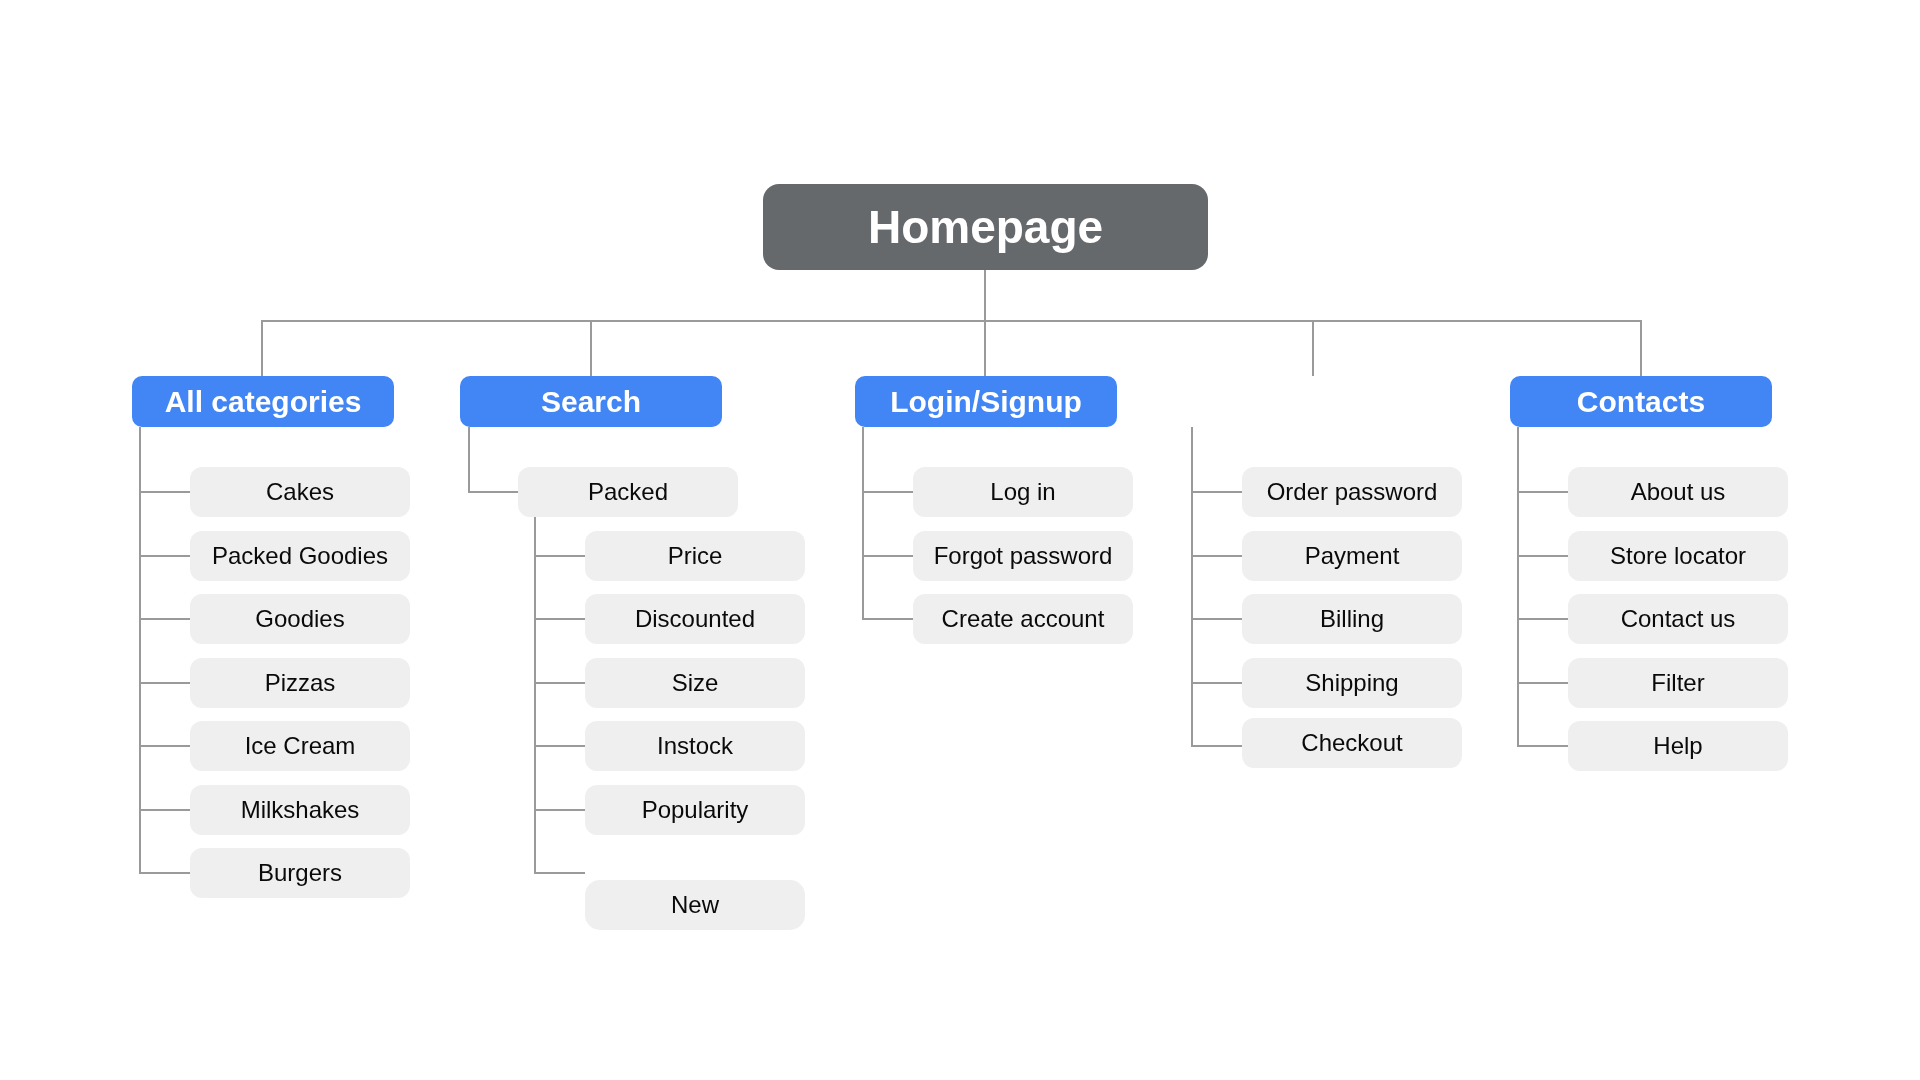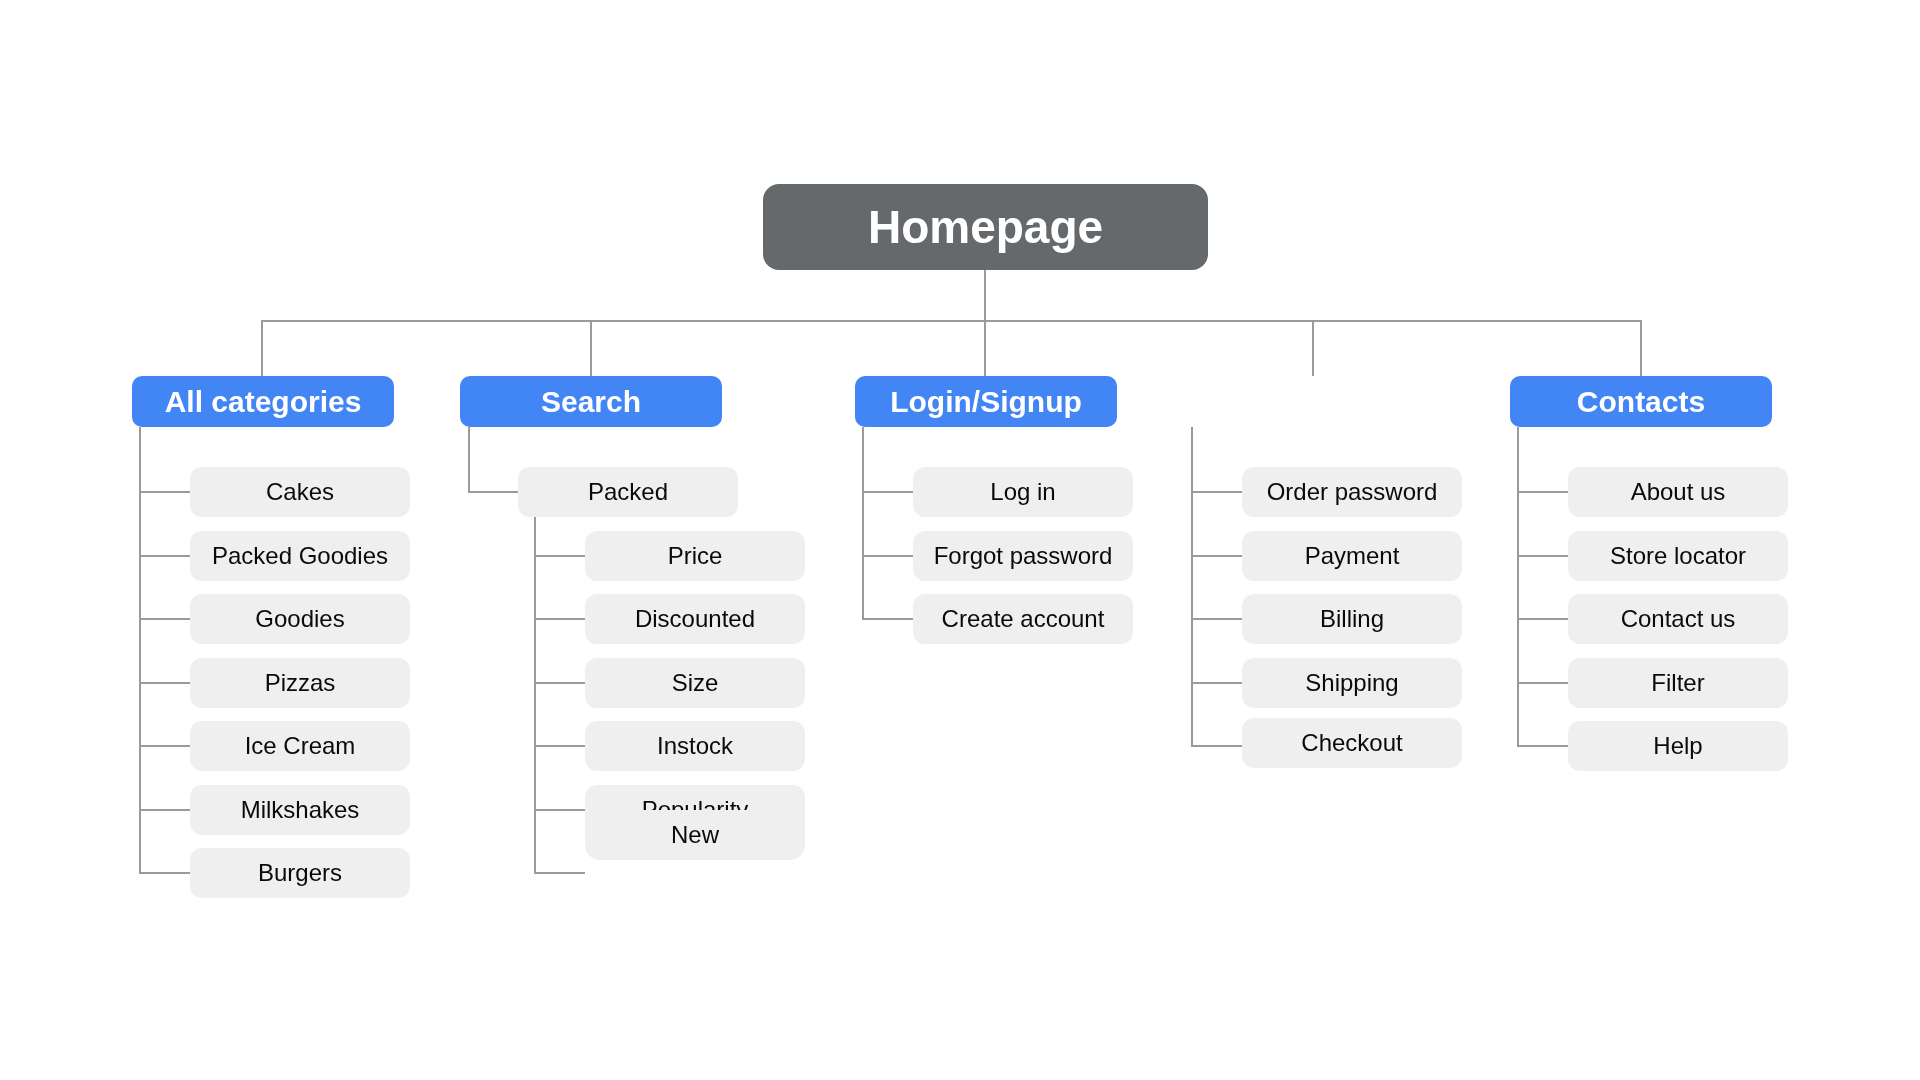--- a/index.html
+++ b/index.html
@@ -124,21 +124,21 @@
   <div class="node item" style="left:190px; top:721px;">Ice Cream</div>
   <div class="node item" style="left:190px; top:785px;">Milkshakes</div>
   <div class="node item" style="left:190px; top:848px;">Burgers</div>
 
   <div class="node item" style="left:518px; top:467px;">Packed</div>
   <div class="node item" style="left:585px; top:531px;">Price</div>
   <div class="node item" style="left:585px; top:594px;">Discounted</div>
   <div class="node item" style="left:585px; top:658px;">Size</div>
   <div class="node item" style="left:585px; top:721px;">Instock</div>
   <div class="node item" style="left:585px; top:785px;">Popularity</div>
-  <div class="node item" style="left:585px; top:810px;border-radius:15px;">New</div>
+  <div class="node item" style="left:585px; top:880px;border-radius:15px;">New</div>
 
   <div class="node item" style="left:913px; top:467px;">Log in</div>
   <div class="node item" style="left:913px; top:531px;">Forgot password</div>
   <div class="node item" style="left:913px; top:594px;">Create account</div>
 
   <div class="node item" style="left:1242px; top:467px;">Order password</div>
   <div class="node item" style="left:1242px; top:531px;">Payment</div>
   <div class="node item" style="left:1242px; top:594px;">Billing</div>
   <div class="node item" style="left:1242px; top:658px;">Shipping</div>
   <div class="node item" style="left:1242px; top:718px;">Checkout</div>

